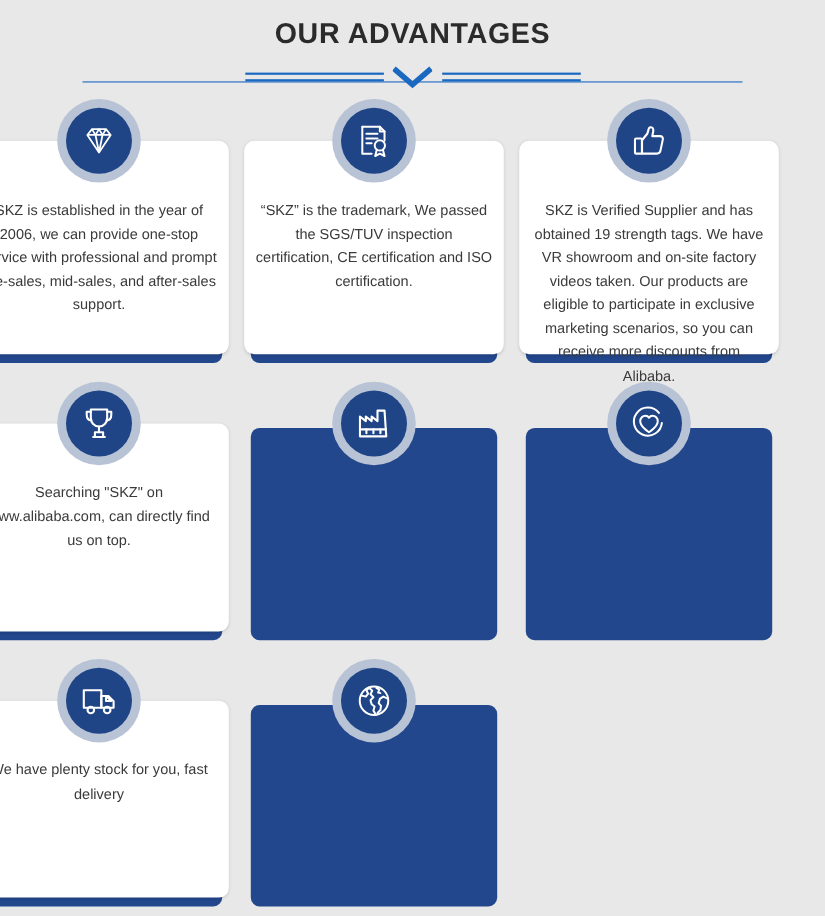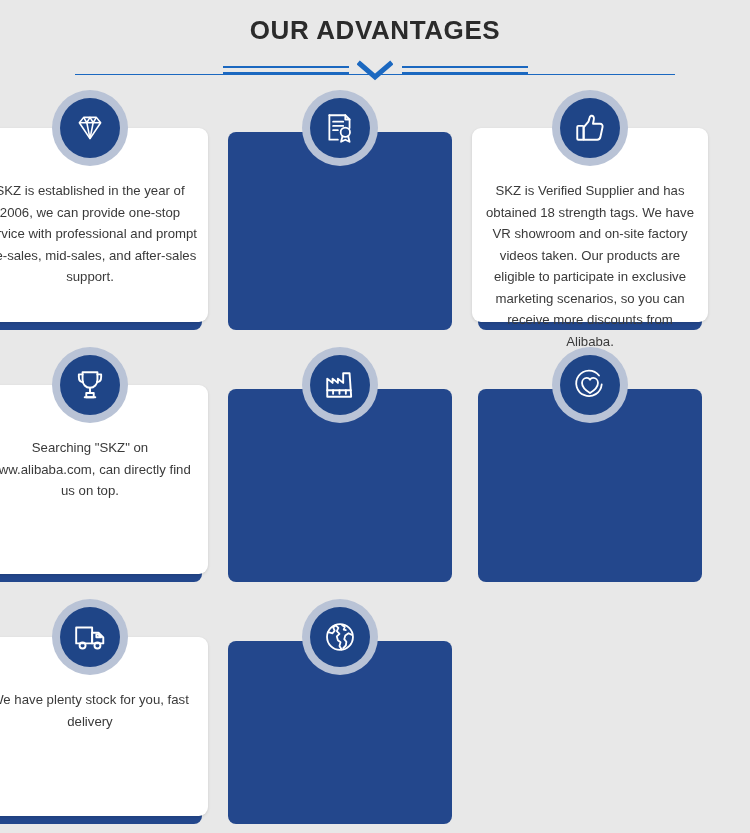--- a/index.html
+++ b/index.html
@@ -194,20 +194,23 @@
               <path d="M22 6 L19 11 L16 26"></path>
               <path d="M13 11 L16 6 L19 11"></path>
             </g>
           </svg>
         </div>
       </div>
     </div>
 
     <div class="cell row-a">
       <div class="card-shadowbar"></div>
+      <div class="card">
+        <div class="card-text">“SKZ” is the trademark, We passed the SGS/TUV inspection certification, CE certification and ISO certification.</div>
+      </div>
       <div class="icon-badge">
         <div class="icon-inner">
           <svg viewBox="0 0 32 32">
             <g fill="none" stroke="#ffffff" stroke-width="1.7" stroke-linejoin="round" stroke-linecap="round">
               <path d="M6 4 H21 L25 8 V16"></path>
               <path d="M6 4 V27 H14"></path>
               <path d="M21 4 V8 H25"></path>
               <path d="M9.5 10 H19"></path>
               <path d="M9.5 14 H19"></path>
               <path d="M9.5 18 H14"></path>
@@ -215,21 +218,21 @@
               <path d="M18.4 23.6 L17 29 L21 27 L25 29 L23.6 23.6"></path>
             </g>
           </svg>
         </div>
       </div>
     </div>
 
     <div class="cell row-a">
       <div class="card-shadowbar"></div>
       <div class="card">
-        <div class="card-text">SKZ is Verified Supplier and has obtained 18 strength tags. We have VR showroom and on-site factory videos taken. Our products are eligible to participate in exclusive marketing scenarios, so you can receive more discounts from Alibaba.</div>
+        <div class="card-text">SKZ is Verified Supplier and has obtained 19 strength tags. We have VR showroom and on-site factory videos taken. Our products are eligible to participate in exclusive marketing scenarios, so you can receive more discounts from Alibaba.</div>
       </div>
       <div class="icon-badge">
         <div class="icon-inner">
           <svg viewBox="0 0 32 32">
             <g fill="none" stroke="#ffffff" stroke-width="1.8" stroke-linejoin="round" stroke-linecap="round">
               <rect x="4" y="14" width="6" height="13" rx="1"></rect>
               <path d="M10 15.5 L14.5 10 C15.5 8 15.2 5 17 4.5 C19.2 4 20 6 19.6 8 L18.8 12 H25.5 C27.2 12 28.2 13.4 27.8 15 L25.9 24 C25.6 25.8 24.4 27 22.8 27 H10 Z"></path>
             </g>
           </svg>
         </div>

